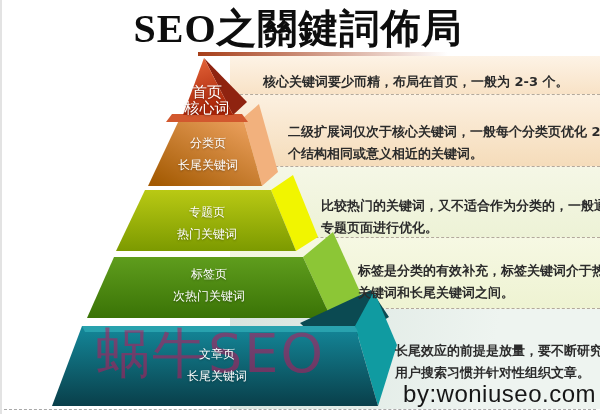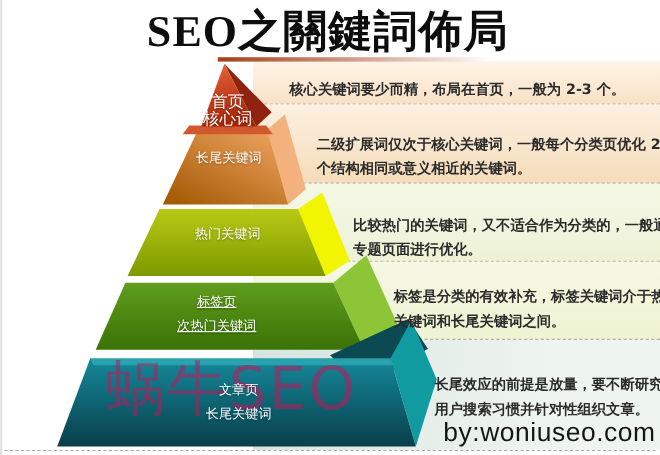--- a/index.html
+++ b/index.html
@@ -106,26 +106,28 @@
     <polygon points="82,326 355,326 358,332 85,332" opacity="0.9" fill="#2ba5b0"></polygon>
   </svg>
 
   <div class="watermark">蜗牛SEO</div>
 
   <div class="plabel l1" style="left:177px;top:84px;width:60px;">
     <div>首页</div>
     <div>核心词</div>
   </div>
   <div class="plabel" style="left:148px;top:132px;width:120px;">
+    <div>分类页</div>
     <div>长尾关键词</div>
   </div>
   <div class="plabel" style="left:147px;top:201px;width:120px;">
+    <div>专题页</div>
     <div>热门关键词</div>
   </div>
-  <div class="plabel" style="left:132px;top:263px;width:130px;text-decoration:underline;">
+  <div class="plabel" style="left:144px;top:263px;width:130px;">
     <div>标签页</div>
     <div>次热门关键词</div>
   </div>
   <div class="plabel" style="left:152px;top:343px;width:130px;">
     <div>文章页</div>
     <div>长尾关键词</div>
   </div>
 
   <div class="desc" style="left:263px;top:71px;text-align:right;">
     <div>核心关键词要少而精，布局在首页，一般为 2-3 个。</div>

